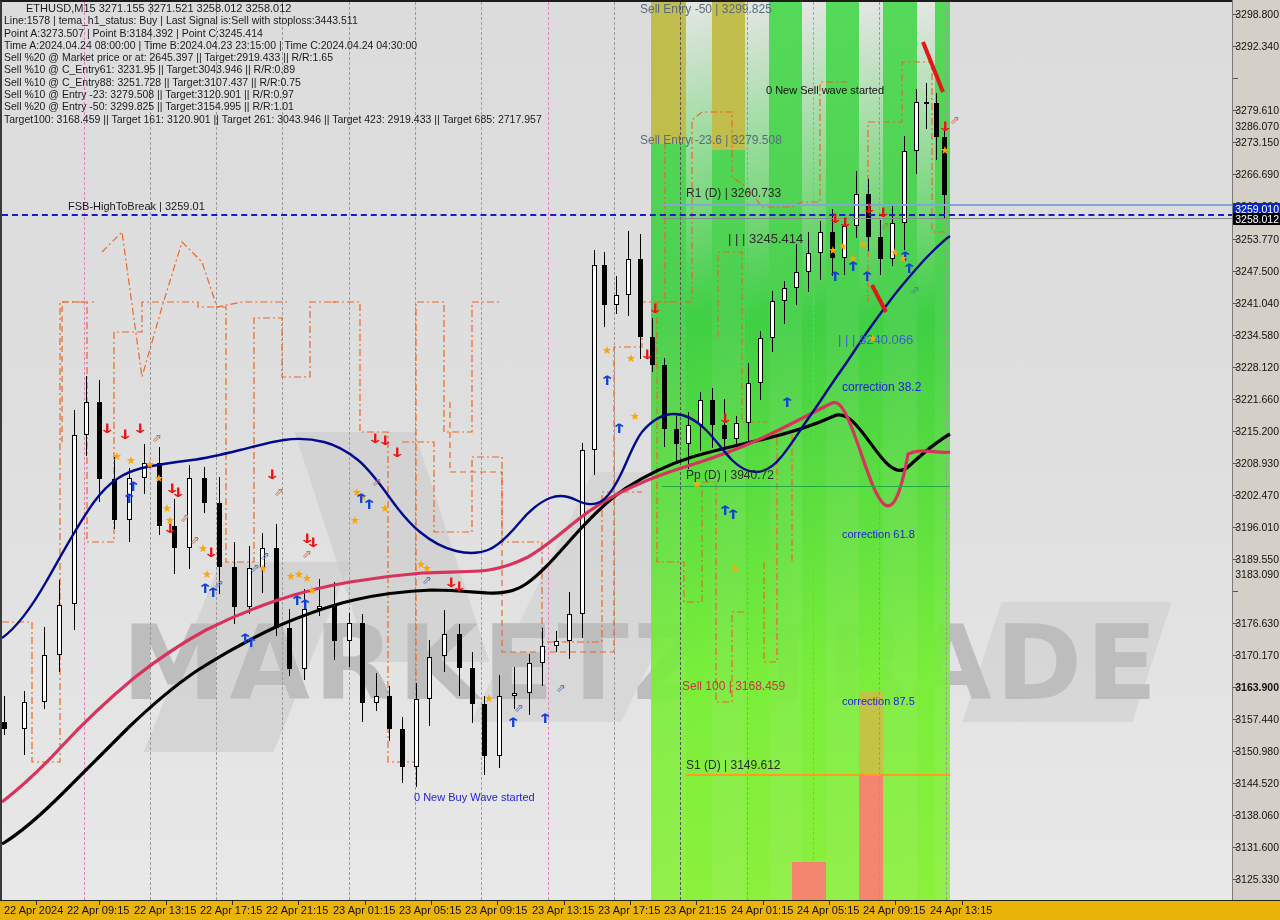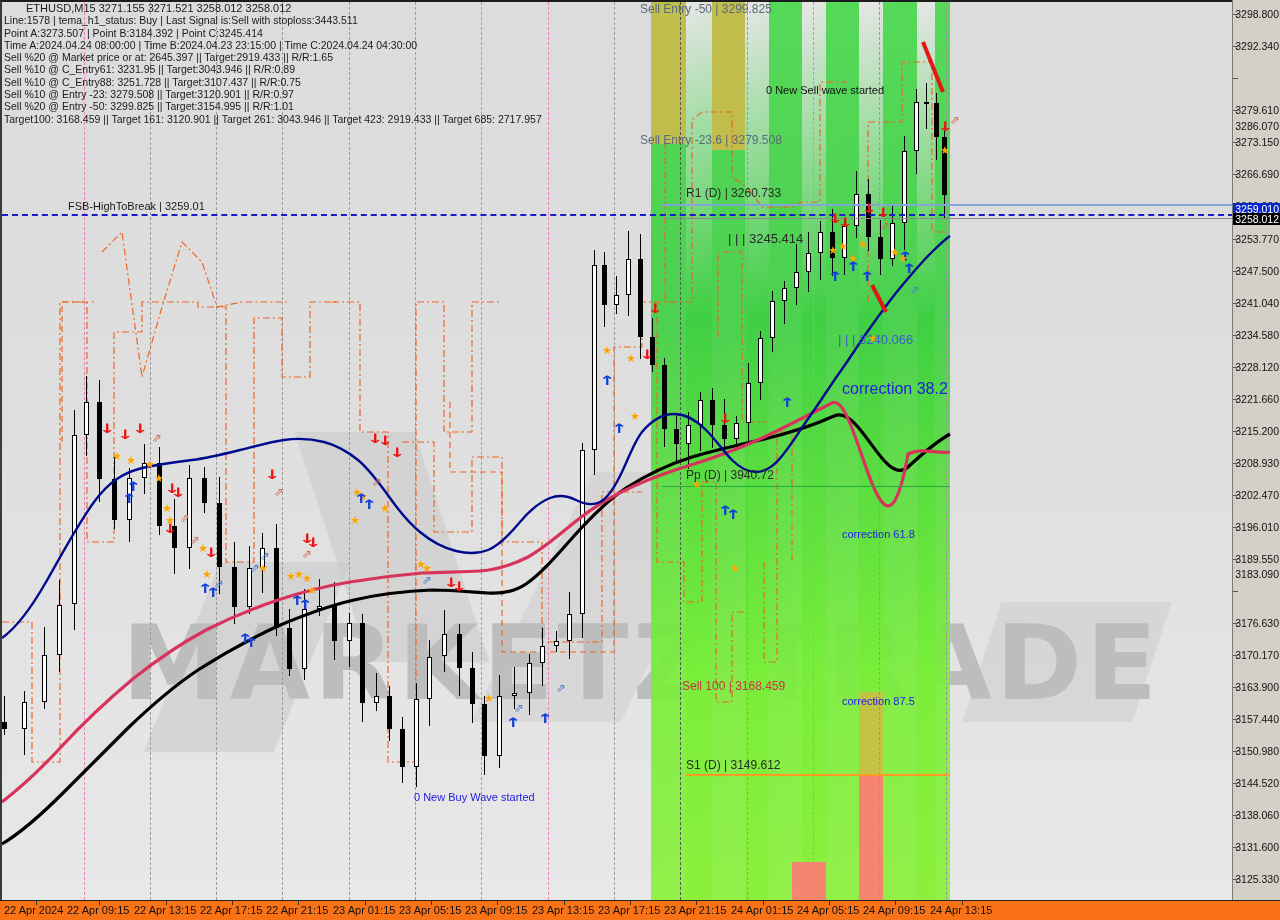--- a/index.html
+++ b/index.html
@@ -30,21 +30,21 @@
   
   #yaxis{position:absolute;left:1232px;top:0;width:48px;height:900px;background:#d4d0c8;
          border-left:1px solid #7a7a7a;}
   #yaxis .ytick{position:absolute;right:2px;font-size:10.5px;color:#111;white-space:nowrap;
          font-family:"Liberation Sans",sans-serif;}
   #yaxis .ymark{position:absolute;left:0;width:5px;height:0;border-top:1px solid #555;}
   .ytag{position:absolute;right:0;font-size:10.5px;line-height:12px;padding:0 2px;white-space:nowrap;
         font-family:"Liberation Sans",sans-serif;}
 
   
-  #xaxis{position:absolute;left:0;top:900px;width:1280px;height:20px;background:#f97316;
+  #xaxis{position:absolute;left:0;top:900px;width:1280px;height:20px;background:#eab308;
          border-top:1px solid #222;}
   #xaxis .xtick{position:absolute;top:3px;font-size:11px;color:#111;white-space:nowrap;
          font-family:"Liberation Sans",sans-serif;}
   #xaxis .xmark{position:absolute;top:0;height:4px;width:0;border-left:1px solid #333;}
 
   
   #header{position:absolute;left:4px;top:2px;z-index:40;}
   #header .hrow{font-size:10.5px;line-height:12.3px;color:#1a1a1a;white-space:nowrap;
          font-family:"Liberation Sans",sans-serif;}
   #header .hrow.first{padding-left:22px;font-size:11px;}
@@ -483,21 +483,21 @@
         </div>
 
       <div id="annos">
           <div class="tlabel" style="left: 638px; top: 0px; color: rgb(90, 107, 122); font-size: 12px;">Sell Entry -50 | 3299.825</div>
           <div class="tlabel" style="left: 638px; top: 131px; color: rgb(90, 107, 122); font-size: 12px;">Sell Entry -23.6 | 3279.508</div>
           <div class="tlabel" style="left: 764px; top: 82px; color: rgb(17, 17, 17); font-size: 11px;">0 New Sell wave started</div>
           <div class="tlabel" style="left: 684px; top: 184px; color: rgb(42, 42, 42); font-size: 12px;">R1 (D) | 3260.733</div>
           <div class="tlabel" style="left: 66px; top: 198px; color: rgb(26, 26, 26); font-size: 11px;">FSB-HighToBreak  | 3259.01</div>
           <div class="tlabel" style="left: 726px; top: 229px; color: rgb(42, 42, 42); font-size: 13px;">| | | 3245.414</div>
           <div class="tlabel" style="left: 836px; top: 330px; color: rgb(59, 95, 208); font-size: 13px;">| | | 3240.066</div>
-          <div class="tlabel" style="left: 840px; top: 378px; color: rgb(34, 34, 221); font-size: 16px; text-align: center;">correction 38.2</div>
+          <div class="tlabel" style="left: 840px; top: 378px; color: rgb(34, 34, 221); font-size: 12px; text-align: center;">correction 38.2</div>
           <div class="tlabel" style="left: 684px; top: 466px; color: rgb(42, 42, 42); font-size: 12px;">Pp (D) | 3940.72</div>
           <div class="tlabel" style="left: 840px; top: 526px; color: rgb(34, 34, 221); font-size: 11px;">correction 61.8</div>
           <div class="tlabel" style="left: 680px; top: 677px; color: rgb(204, 51, 68); font-size: 12px;">Sell 100 | 3168.459</div>
           <div class="tlabel" style="left: 840px; top: 693px; color: rgb(34, 34, 221); font-size: 11px;">correction 87.5</div>
           <div class="tlabel" style="left: 684px; top: 756px; color: rgb(42, 42, 42); font-size: 12px;">S1 (D) | 3149.612</div>
           <div class="tlabel" style="left: 412px; top: 789px; color: rgb(34, 34, 221); font-size: 11px;">0 New Buy Wave started</div>
         </div>
 
       <div id="markers">
           <span class="mk down" style="left: 100px; top: 420px; font-weight: bold; transform: scaleX(1.5);">↓</span>
@@ -649,21 +649,21 @@
       <div class="ytick" style="top: 521px;">3196.010</div>
       <div class="ymark" style="top: 559px;"></div>
       <div class="ytick" style="top: 553px;">3189.550</div>
       <div class="ymark" style="top: 591px;"></div>
       <div class="ytick" style="top: 568px;">3183.090</div>
       <div class="ymark" style="top: 623px;"></div>
       <div class="ytick" style="top: 617px;">3176.630</div>
       <div class="ymark" style="top: 655px;"></div>
       <div class="ytick" style="top: 649px;">3170.170</div>
       <div class="ymark" style="top: 687px;"></div>
-      <div class="ytick" style="top: 681px;">3163.900</div>
+      <div class="ytick" style="top: 681px; font-weight: bold;">3163.900</div>
       <div class="ymark" style="top: 719px;"></div>
       <div class="ytick" style="top: 713px;">3157.440</div>
       <div class="ymark" style="top: 751px;"></div>
       <div class="ytick" style="top: 745px;">3150.980</div>
       <div class="ymark" style="top: 783px;"></div>
       <div class="ytick" style="top: 777px;">3144.520</div>
       <div class="ymark" style="top: 815px;"></div>
       <div class="ytick" style="top: 809px;">3138.060</div>
       <div class="ymark" style="top: 847px;"></div>
       <div class="ytick" style="top: 841px;">3131.600</div>

